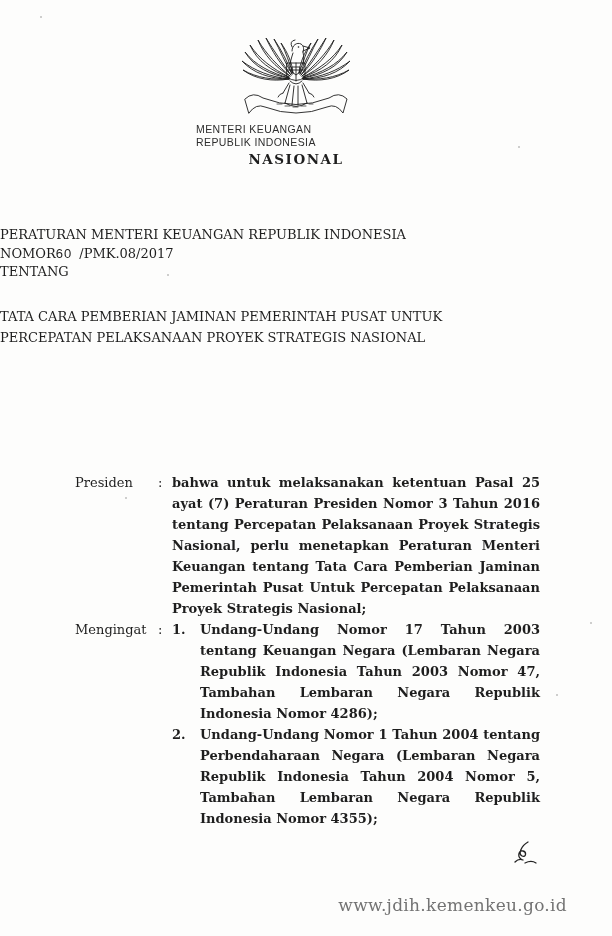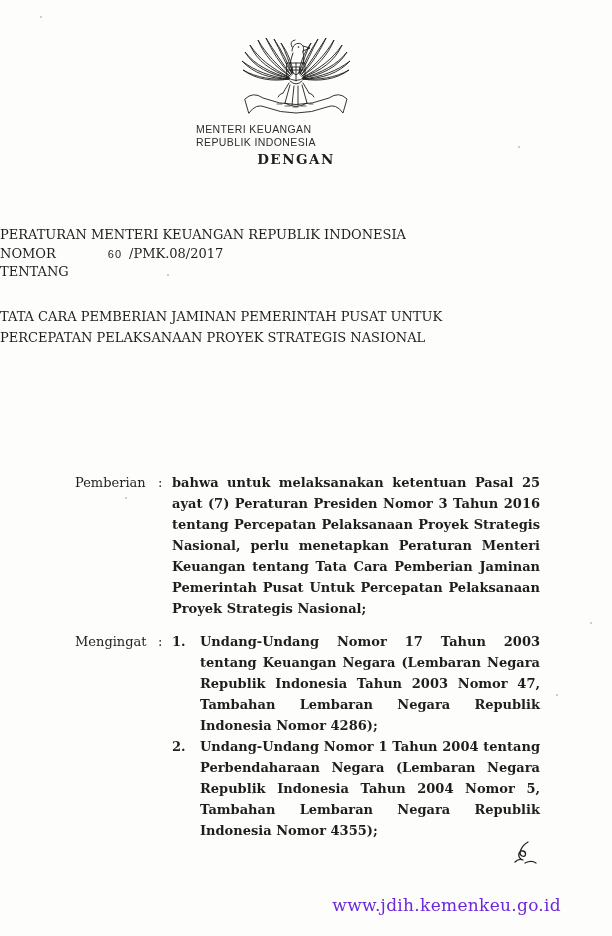--- a/index.html
+++ b/index.html
@@ -24,38 +24,38 @@
   .cline { position:absolute; left:0; width:612px; text-align:left; font-size:13px; line-height:17px; }
   .t-line1   { top:226px; }
   .t-nomor   { top:245px; }
   .t-tentang { top:263px; }
   .t-subj1   { top:308px; }
   .t-subj2   { top:329px; }
   .t-invoc   { top:374px; }
   .t-auth    { top:407px; }
   .nomor-num {
     font-family:"Liberation Sans","DejaVu Sans",sans-serif;
-    font-size:11px; margin-left:52px; margin-right:7px; letter-spacing:1px;
+    font-size:13px; margin-right:7px; letter-spacing:1px;
   }
   
   .body-block { position:absolute; left:75px; top:472px; width:466px; font-size:13px; line-height:21px; }
   .row { display:flex; align-items:flex-start; }
   .label-col { width:83px; flex:none; }
   .colon-col { width:14px; flex:none; }
   .content-col { width:368px; flex:none; text-align:justify;font-weight:bold; }
-  .mengingat-row { margin-top:12px; }
+  .mengingat-row { }
   .lb-item { display:flex; align-items:flex-start; }
   .num-col { width:28px; flex:none; }
   .itext-col { width:340px; flex:none; text-align:justify; }
   
   .paraph { position:absolute; left:506px; top:839px; width:36px; height:34px; }
   .site-url {
-    position:absolute; top:895px; right:51px;
+    position:absolute; top:895px; right:45px;
     font-size:17px; letter-spacing:0.3px;
-    color:#6d28d9; text-decoration:none;
+    color:#737373; text-decoration:none;
   }
   
   .speck { position:absolute; background:#8a8a8a; width:2px; height:2px; border-radius:1px; opacity:0.55; }
 </style>
 </head>
 <body>
 
 <div class="page">
 
   <div class="emblem">
@@ -108,34 +108,34 @@
         <path d="M8,62 Q16,54 26,61 Q59,74 92,61 Q102,54 110,62 L106,76 Q99,66 90,70 Q59,82 28,70 Q19,66 12,76 Z"></path>
         <path d="M40,67 h5 M48,69 h5 M56,70 h5 M64,69 h5 M72,67 h4" stroke-width="0.7"></path>
       </g>
     </svg>
   </div>
 
   <div class="ministry">
     <div>MENTERI KEUANGAN</div>
     <div>REPUBLIK INDONESIA</div>
   </div>
-  <div class="salinan">DENGAN</div>
+  <div class="salinan">NASIONAL</div>
 
   <div class="cline t-line1">PERATURAN MENTERI KEUANGAN REPUBLIK INDONESIA</div>
   <div class="cline t-nomor">
     <span>NOMOR</span><span class="nomor-num">60</span><span>/PMK.08/2017</span>
   </div>
   <div class="cline t-subj1">TATA CARA PEMBERIAN JAMINAN PEMERINTAH PUSAT UNTUK</div>
   <div class="cline t-tentang">TENTANG</div>
   <div class="cline t-subj2">PERCEPATAN PELAKSANAAN PROYEK STRATEGIS NASIONAL</div>
 
   <div class="body-block">
 
     <div class="row">
-      <div class="label-col">Pemberian</div>
+      <div class="label-col">Presiden</div>
       <div class="colon-col">:</div>
       <div class="content-col">bahwa untuk melaksanakan ketentuan Pasal 25 ayat (7) Peraturan Presiden Nomor 3 Tahun 2016 tentang Percepatan Pelaksanaan Proyek Strategis Nasional, perlu menetapkan Peraturan Menteri Keuangan tentang Tata Cara Pemberian Jaminan Pemerintah Pusat Untuk Percepatan Pelaksanaan Proyek Strategis Nasional;</div>
     </div>
 
     <div class="row mengingat-row">
       <div class="label-col">Mengingat</div>
       <div class="colon-col">:</div>
       <div class="content-col">
         <div class="lb-item">
           <div class="num-col">1.</div>

